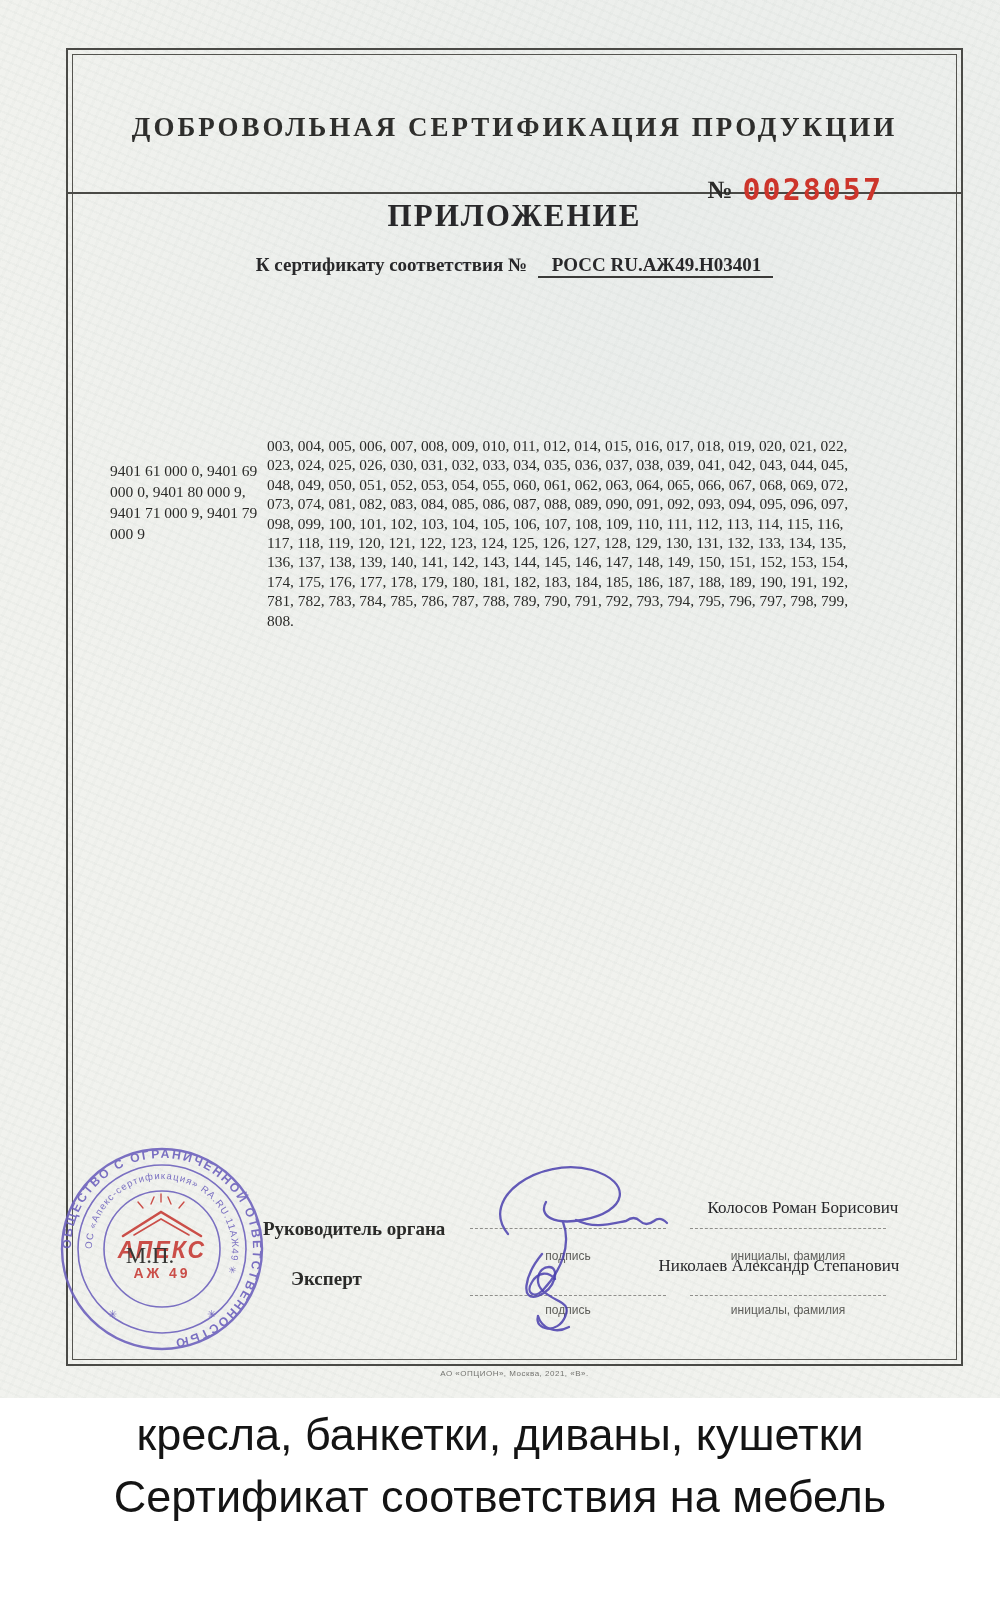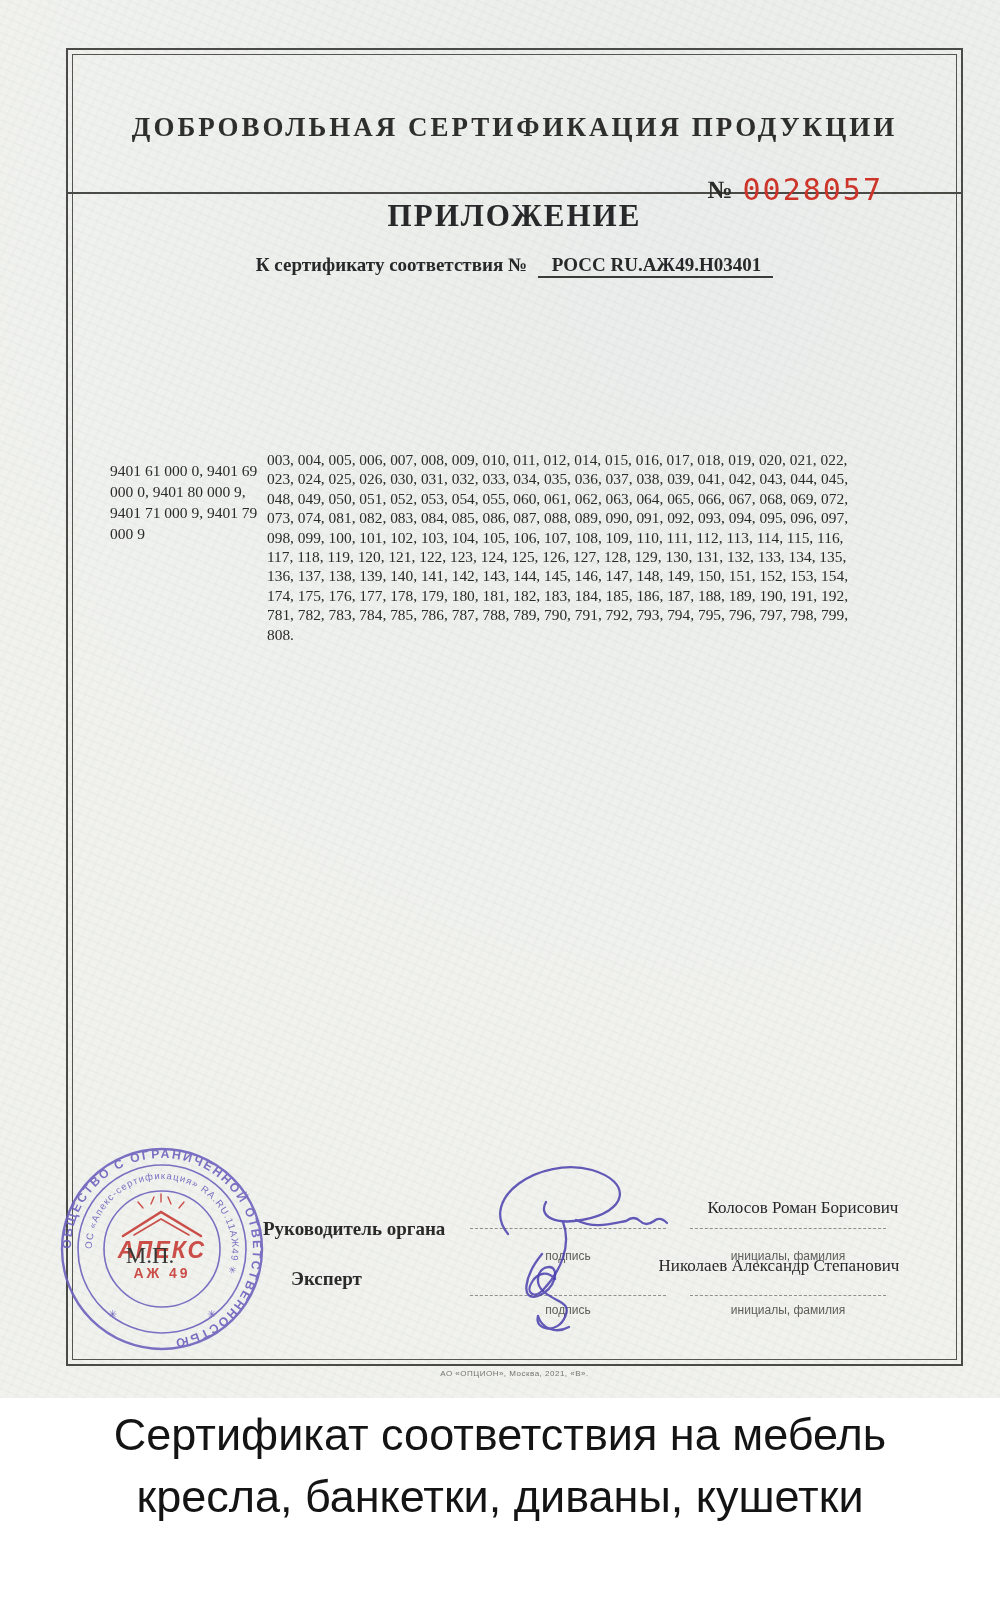--- a/index.html
+++ b/index.html
@@ -34,41 +34,41 @@
     position:absolute; left:0; top:22px; width:100%;
     text-align:center; font-size:27px; font-weight:bold; letter-spacing:3px;
     color:#2e2e2c;
   }
 
   
   .form-number { position:absolute; top:122px; right:78px; white-space:nowrap; }
   .form-number .nom { font-size:25px; font-weight:bold; color:#2b2b29; margin-right:10px; }
   .form-number .digits {
     font-family:"DejaVu Sans Mono", monospace; font-size:30px; letter-spacing:2px;
-    color:#cd352b; vertical-align:-2px;
+    color:#cd352b; vertical-align:-2px;font-weight:bold;
   }
 
   
   .appendix-title {
     position:absolute; left:0; top:148px; width:100%; text-align:center;
     font-size:31px; font-weight:bold; letter-spacing:2px; color:#28282a;
   }
   .cert-line {
     position:absolute; left:0; top:204px; width:100%; text-align:center;
     font-size:19px; font-weight:bold; color:#28282a;
   }
   .cert-line .cert-no { border-bottom:2px solid #3a3a38; padding:0 12px 1px 14px; margin-left:6px; }
 
   
   .codes-left {
     position:absolute; left:42px; top:410px; width:162px;
     font-size:15.5px; line-height:21px; color:#2a2a28;
   }
   .codes-lines {
-    position:absolute; left:199px; top:400px; width:618px;
+    position:absolute; left:199px; top:386px; width:618px;
     font-size:15.4px; line-height:19.4px; color:#2a2a28;
   }
   .code-line { white-space:nowrap; }
 
   
   .sig-label { position:absolute; font-size:19px; font-weight:bold; color:#2a2a28; white-space:nowrap; }
   .sig-line  { position:absolute; border-bottom:1.5px dashed #8f8f8b; }
   .sig-caption { position:absolute; font-size:12px; color:#5d5d59; font-family:"Liberation Sans", sans-serif; text-align:center; }
   .sig-name { position:absolute; font-size:17px; color:#27272a; white-space:nowrap; }
 
@@ -183,15 +183,15 @@
       <path d="M 112,104 C 94,126 90,152 108,146 C 126,139 130,117 119,117 C 108,117 104,133 113,141"></path>
       <path d="M 113,141 C 126,153 142,151 135,167 C 128,184 104,181 108,166"></path>
       <path d="M 108,166 C 112,179 126,184 139,177"></path>
     </g>
   </svg>
 
   <div class="imprint">АО «ОПЦИОН», Москва, 2021, «В».</div>
 </div>
 
 <div class="caption">
+  <div>кресла, банкетки, диваны, кушетки</div>
   <div>Сертификат соответствия на мебель</div>
-  <div>кресла, банкетки, диваны, кушетки</div>
 </div>
 
 </body></html>

